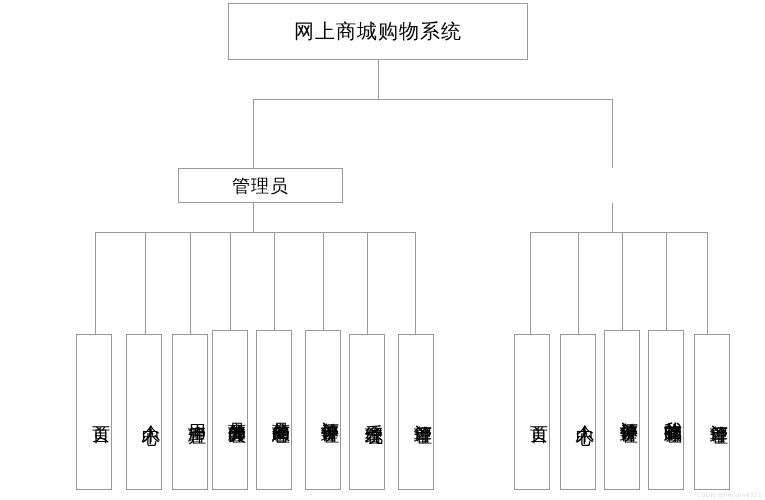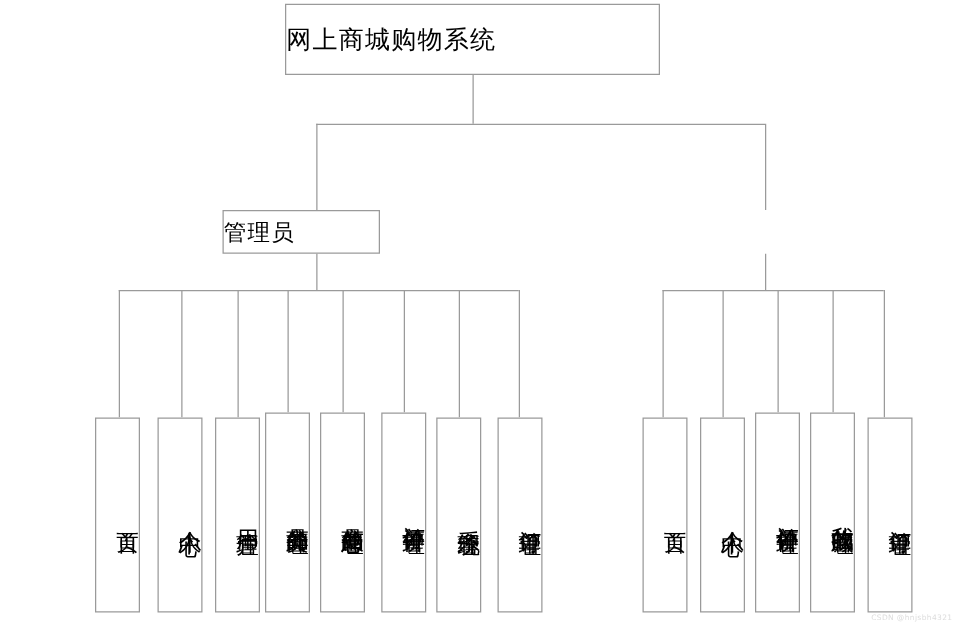--- a/index.html
+++ b/index.html
@@ -17,21 +17,21 @@
     background: #ffffff;
     overflow: hidden;
   }
   .node {
     position: absolute;
     box-sizing: border-box;
     border: 1px solid #9a9a9a;
     background: #ffffff;
     display: flex;
     align-items: center;
-    justify-content: flex-start;
+    justify-content: center;
     color: #000000;
   }
   .node-root {
     font-size: 20px;
     letter-spacing: 1px;
   }
   .node-mid {
     font-size: 18px;
     letter-spacing: 1px;
   }
@@ -73,21 +73,21 @@
 
   <div class="node node-root" style="left:228px; top:3px; width:300px; height:57px;">
     <span>网上商城购物系统</span>
   </div>
 
   <div class="conn conn-v" style="left:378px; top:60px; height:39px;"></div>
   <div class="conn conn-h" style="left:253px; top:99px; width:359px;"></div>
   <div class="conn conn-v" style="left:253px; top:99px; height:69px;"></div>
   <div class="conn conn-v" style="left:612px; top:99px; height:69px;"></div>
 
-  <div class="node node-mid" style="left:178px; top:168px; width:126px; height:35px;">
+  <div class="node node-mid" style="left:178px; top:168px; width:165px; height:35px;">
     <span>管理员</span>
   </div>
 
 
   <div class="conn conn-v" style="left:253px; top:203px; height:29px;"></div>
   <div class="conn conn-h" style="left:95px; top:232px; width:320px;"></div>
 
   <div class="conn conn-v" style="left:95px;  top:232px; height:102px;"></div>
   <div class="conn conn-v" style="left:145px; top:232px; height:102px;"></div>
   <div class="conn conn-v" style="left:190px; top:232px; height:102px;"></div>

